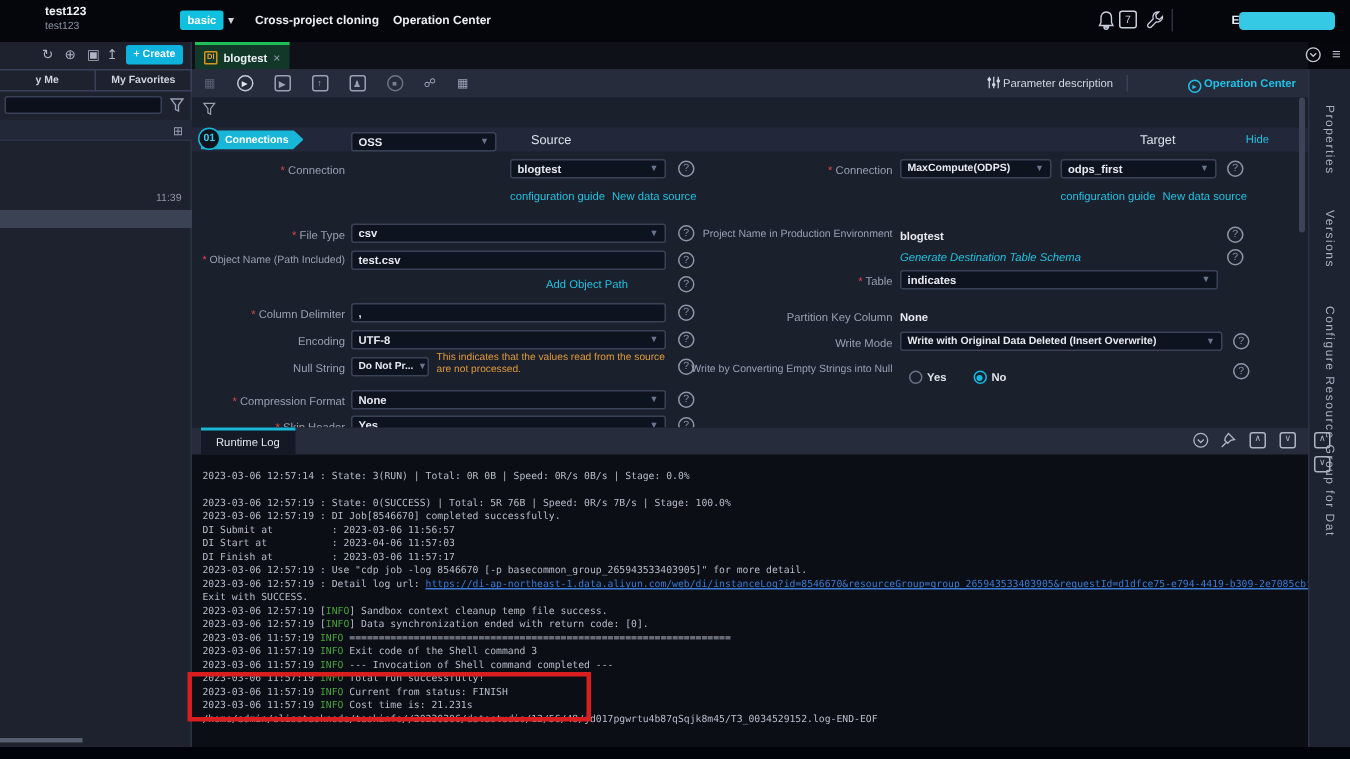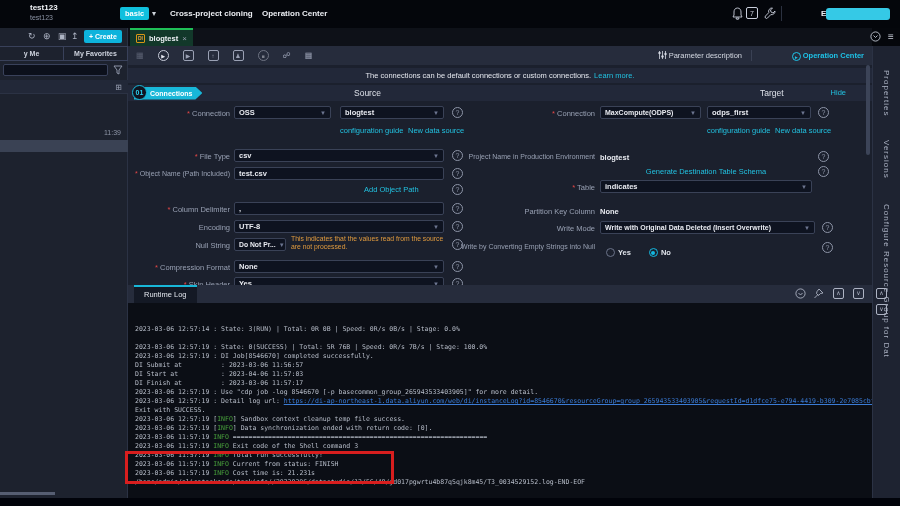--- a/index.html
+++ b/index.html
@@ -102,21 +102,21 @@
     background:#3c4458; border-radius:2px; }
 
   
   #log-panel { position:absolute; left:0; top:257px; width:744px; height:213px; background:#0b0e15; }
   #log-tabs { position:absolute; left:0; top:0; width:744px; height:18px; background:#262c3c; }
   #log-tab { position:absolute; left:6px; top:0; height:18px; background:#141925; border-top:2px solid #18b7d8;
     color:#e1e5ec; font-size:7.5px; line-height:16px; padding:0 10px; cursor:pointer; }
   .log-tool { position:absolute; top:3px; color:#aeb4c4; font-size:8px; cursor:pointer; }
   .log-tool.boxed3 { width:11px; height:11px; border:1px solid #aeb4c4; border-radius:2px;
     font-size:6px; text-align:center; line-height:9px; }
-  #log-lines { position:absolute; left:7px; top:40px; width:730px;
+  #log-lines { position:absolute; left:7px; top:28px; width:730px;
     font-family:"DejaVu Sans Mono", monospace; font-size:6.5px; color:#b7bdc9; }
   .log-line { position:relative; height:9px; line-height:9px; white-space:pre; }
   .log-line span.info { color:#49a33c; }
   .log-line span.link { color:#3a7bd5; text-decoration:underline; cursor:pointer; }
   .log-line.boxed::before { content:""; position:absolute; left:-10px; top:-9px; width:263px; height:27px;
     border:3px solid #d81e1e; z-index:2; pointer-events:none; }
 
   
   #right-sidebar { position:absolute; left:872px; top:46px; width:28px; height:452px;
     background:#1e2331; border-left:1px solid #2b3244; }
@@ -215,37 +215,33 @@
       <span id="tb-divider"></span>
       <span id="op-center"><span class="oc-ico">▸</span><span>Operation Center</span></span>
     </div>
 
     <div id="content">
       <span id="notice-funnel">
         <svg width="9" height="9" viewBox="0 0 10 10">
             <path d="M1 1 L9 1 L6 5 L6 9 L4 8 L4 5 Z" fill="none" stroke="#9aa1b4" stroke-width="0.9"></path>
           </svg>
       </span>
-      <div id="notice-bar">
-        <span>The connections can be default connections or custom connections.</span>
-        <span class="lnk" style="position:static;">Learn more.</span>
-      </div>
 
       <div id="section-header">
         <div id="ribbon">
           <span class="step-circle">01</span>
           <span class="step-band">Connections</span>
         </div>
         <span class="col-title" id="src-title">Source</span>
         <span class="col-title" id="tgt-title">Target</span>
         <span id="hide-link">Hide</span>
       </div>
 
       <span class="lbl req" style="left:2px;top:44px;width:100px;">Connection</span>
-      <div class="ctl" style="left:106px;top:41px;width:97px;text-align:center;">
+      <div class="ctl" style="left:106px;top:23px;width:97px;text-align:center;">
           <span>OSS</span>
           <span class="caret">▼</span>
         </div>
       <div class="ctl" style="left:212px;top:41px;width:104px;">
           <span>blogtest</span>
           <span class="caret">▼</span>
         </div>
       <span class="qm" style="left:324px;top:42px;">?</span>
       <span class="lnk" style="left:212px;top:61px;">configuration guide</span>
       <span class="lnk" style="left:280px;top:61px;">New data source</span>
@@ -311,21 +307,21 @@
           <span class="caret">▼</span>
         </div>
       <span class="qm" style="left:690px;top:42px;">?</span>
       <span class="lnk" style="left:579px;top:61px;">configuration guide</span>
       <span class="lnk" style="left:647px;top:61px;">New data source</span>
 
       <span class="lbl" style="left:307px;top:88px;width:160px;font-size:7px;">Project Name in Production Environment</span>
       <span class="val" style="left:472px;top:88px;">blogtest</span>
       <span class="qm" style="left:690px;top:86px;">?</span>
 
-      <span class="lnk" style="left:472px;top:102px;width:212px;text-align:center;">Generate Destination Table Schema</span>
+      <span class="lnk" style="left:472px;top:102px;width:212px;text-align:left;font-style:italic;">Generate Destination Table Schema</span>
       <span class="qm" style="left:690px;top:101px;">?</span>
 
       <span class="lbl req" style="left:307px;top:118px;width:160px;">Table</span>
       <div class="ctl" style="left:472px;top:115px;width:212px;">
           <span>indicates</span>
           <span class="caret">▼</span>
         </div>
 
       <span class="lbl" style="left:307px;top:142px;width:160px;">Partition Key Column</span>
       <span class="val" style="left:472px;top:142px;">None</span>
@@ -372,20 +368,21 @@
           <div class="log-line"><span>DI Submit at          : 2023-03-06 11:56:57</span></div>
           <div class="log-line"><span>DI Start at           : 2023-04-06 11:57:03</span></div>
           <div class="log-line"><span>DI Finish at          : 2023-03-06 11:57:17</span></div>
           <div class="log-line"><span>2023-03-06 12:57:19 : Use "cdp job -log 8546670 [-p basecommon_group_265943533403905]" for more detail.</span></div>
           <div class="log-line"><span>2023-03-06 12:57:19 : Detail log url: </span><span class="link">https://di-ap-northeast-1.data.aliyun.com/web/di/instanceLog?id=8546670&amp;resourceGroup=group_265943533403905&amp;requestId=d1dfce75-e794-4419-b309-2e7085cbfff4&amp;projectId=1235</span></div>
           <div class="log-line"><span>Exit with SUCCESS.</span></div>
           <div class="log-line"><span>2023-03-06 12:57:19 [</span><span class="info">INFO</span><span>] Sandbox context cleanup temp file success.</span></div>
           <div class="log-line"><span>2023-03-06 12:57:19 [</span><span class="info">INFO</span><span>] Data synchronization ended with return code: [0].</span></div>
           <div class="log-line"><span>2023-03-06 11:57:19 </span><span class="info">INFO</span><span> =================================================================</span></div>
           <div class="log-line"><span>2023-03-06 11:57:19 </span><span class="info">INFO</span><span> Exit code of the Shell command 3</span></div>
+          <div class="log-line"><span>2023-03-06 11:57:19 </span><span class="info">INFO</span><span> --- Invocation of Shell command completed ---</span></div>
           <div class="log-line"><span>2023-03-06 11:57:19 </span><span class="info">INFO</span><span> Total run successfully!</span></div>
           <div class="log-line boxed"><span>2023-03-06 11:57:19 </span><span class="info">INFO</span><span> Current from status: FINISH</span></div>
           <div class="log-line"><span>2023-03-06 11:57:19 </span><span class="info">INFO</span><span> Cost time is: 21.231s</span></div>
           <div class="log-line"><span>/home/admin/alisatasknode/taskinfo//20230306/datastudio/12/56/48/jd017pgwrtu4b87qSqjk8m45/T3_0034529152.log-END-EOF</span></div>
         </div>
     </div>
   </main>
 
   <div id="strip-icons" style="top:31px;">
     <span class="strip-ico">

